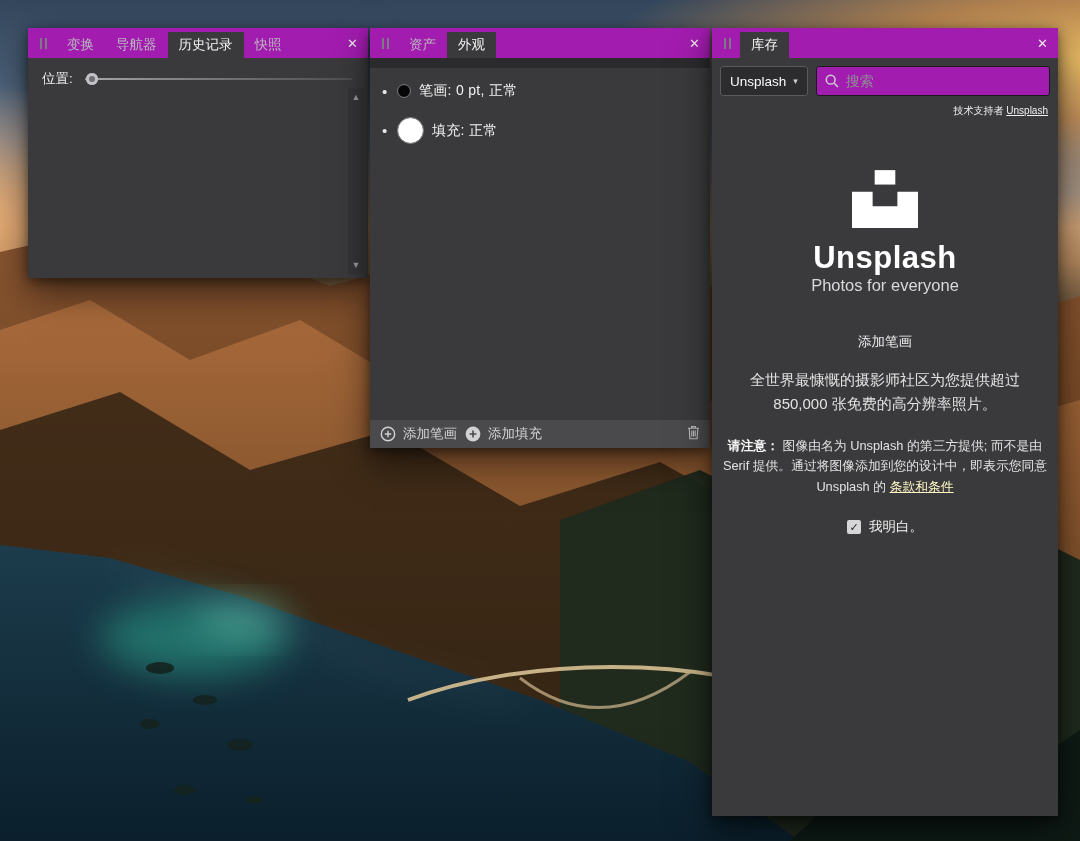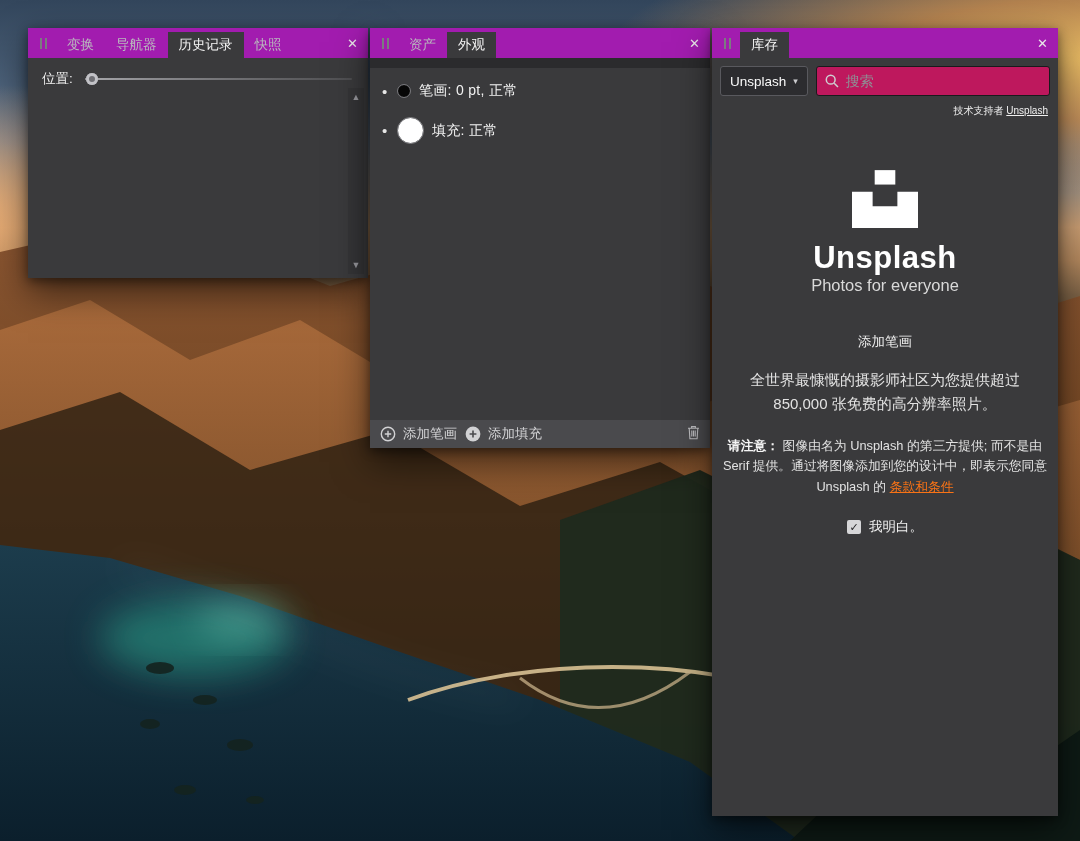--- a/index.html
+++ b/index.html
@@ -54,36 +54,36 @@
   .footer-btn { display:flex; align-items:center; gap:7px; color:#d2d2d4; font-size:13.5px; cursor:default; }
   .footer-btn svg { display:block; }
   .trash { margin-left:auto; cursor:default; }
 
   
   .panel-stock { left:712px; top:28px; width:346px; height:788px; display:flex; flex-direction:column; }
   .stock-toolbar { display:flex; gap:8px; padding:8px 8px 6px 8px; align-items:center; }
   .dropdown { height:30px; background:#2c2c2f; border:1px solid #59595e; border-radius:3px;
     display:flex; align-items:center; gap:7px; padding:0 9px; font-size:13.5px; color:#fafafa; cursor:default; }
   .dropdown .caret { font-size:9px; color:#cccccf; }
-  .searchbox { flex:1; height:30px; background:#be185d; border:1px solid #1a1a1c; border-radius:3px;
+  .searchbox { flex:1; height:30px; background:#a21caf; border:1px solid #1a1a1c; border-radius:3px;
     display:flex; align-items:center; padding:0 8px; gap:7px; }
   .searchbox input { flex:1; background:transparent; border:none; outline:none; color:#e8e8e8; font-size:14px;
     font-family:"Liberation Sans","DejaVu Sans",sans-serif; }
   .searchbox input::placeholder { color:#8f8f94; }
   .powered { text-align:right; padding:2px 10px 8px 10px; font-size:10px; color:#f0f0f0; }
   .powered a { color:#f0f0f0; text-decoration:underline; cursor:default; }
   .stock-body { flex:1; display:flex; flex-direction:column; align-items:center; text-align:center; padding:0 10px; }
   .uns-logo { margin-top:44px; }
   .uns-word { margin-top:12px; font-size:31px; font-weight:bold; color:#fff; letter-spacing:.5px; }
   .uns-tag { font-size:16.5px; color:#d9d9d9; }
   .stock-head { margin-top:38px; font-size:13.5px; color:#ececec; }
   .stock-desc { margin-top:17px; font-size:15px; line-height:1.6; color:#e2e2e2; max-width:334px; }
   .stock-note { margin-top:20px; font-size:12.8px; line-height:1.6; color:#e2e2e2; max-width:334px; }
   .stock-note b { color:#f5f5f5; }
-  .stock-note a { color:#f97316; text-decoration:underline; cursor:default; }
+  .stock-note a { color:#fef9c3; text-decoration:underline; cursor:default; }
   .agree-row { margin-top:21px; display:flex; align-items:center; gap:8px; font-size:13.5px; color:#f0f0f0; }
   .checkbox { width:14px; height:14px; background:#d6d6d8; border-radius:2px; display:flex;
     align-items:center; justify-content:center; font-size:11px; font-weight:bold; color:#1c1c1e; cursor:default; }
 </style>
 </head>
 <body>
 
 <div class="desktop">
   <svg width="1080" height="841" viewBox="0 0 1080 841">
     <defs>

